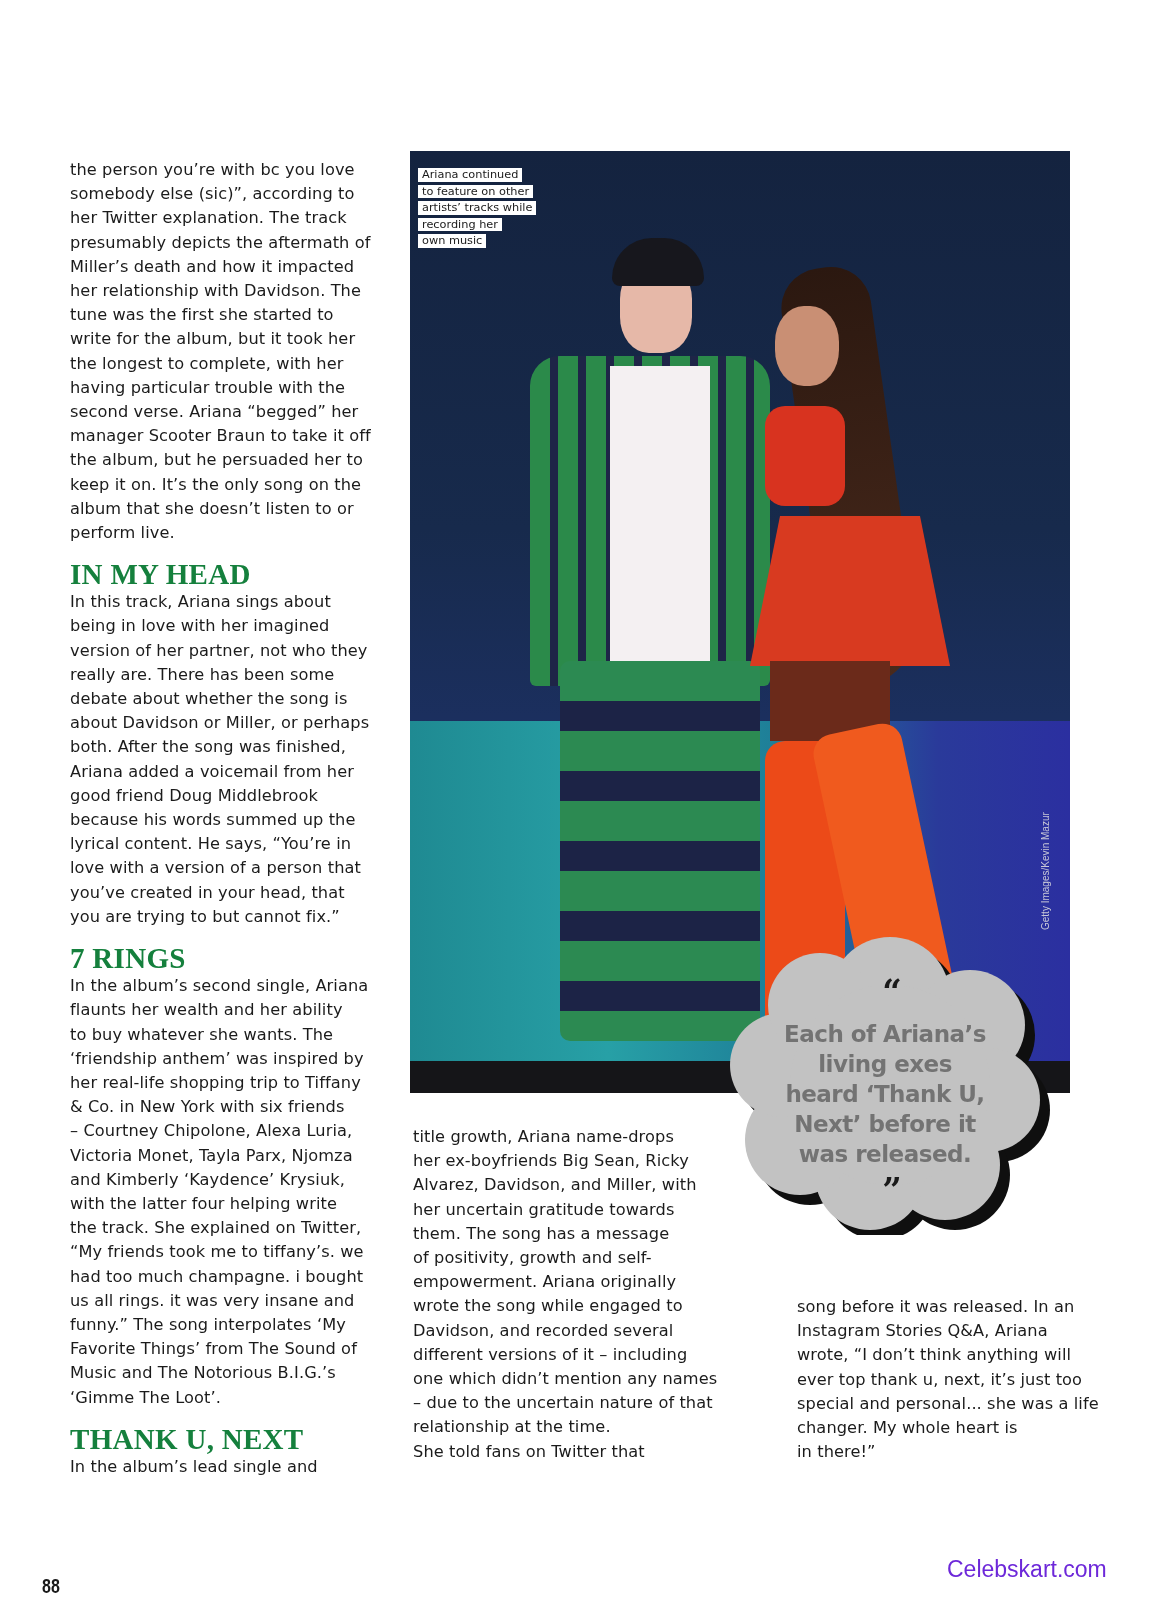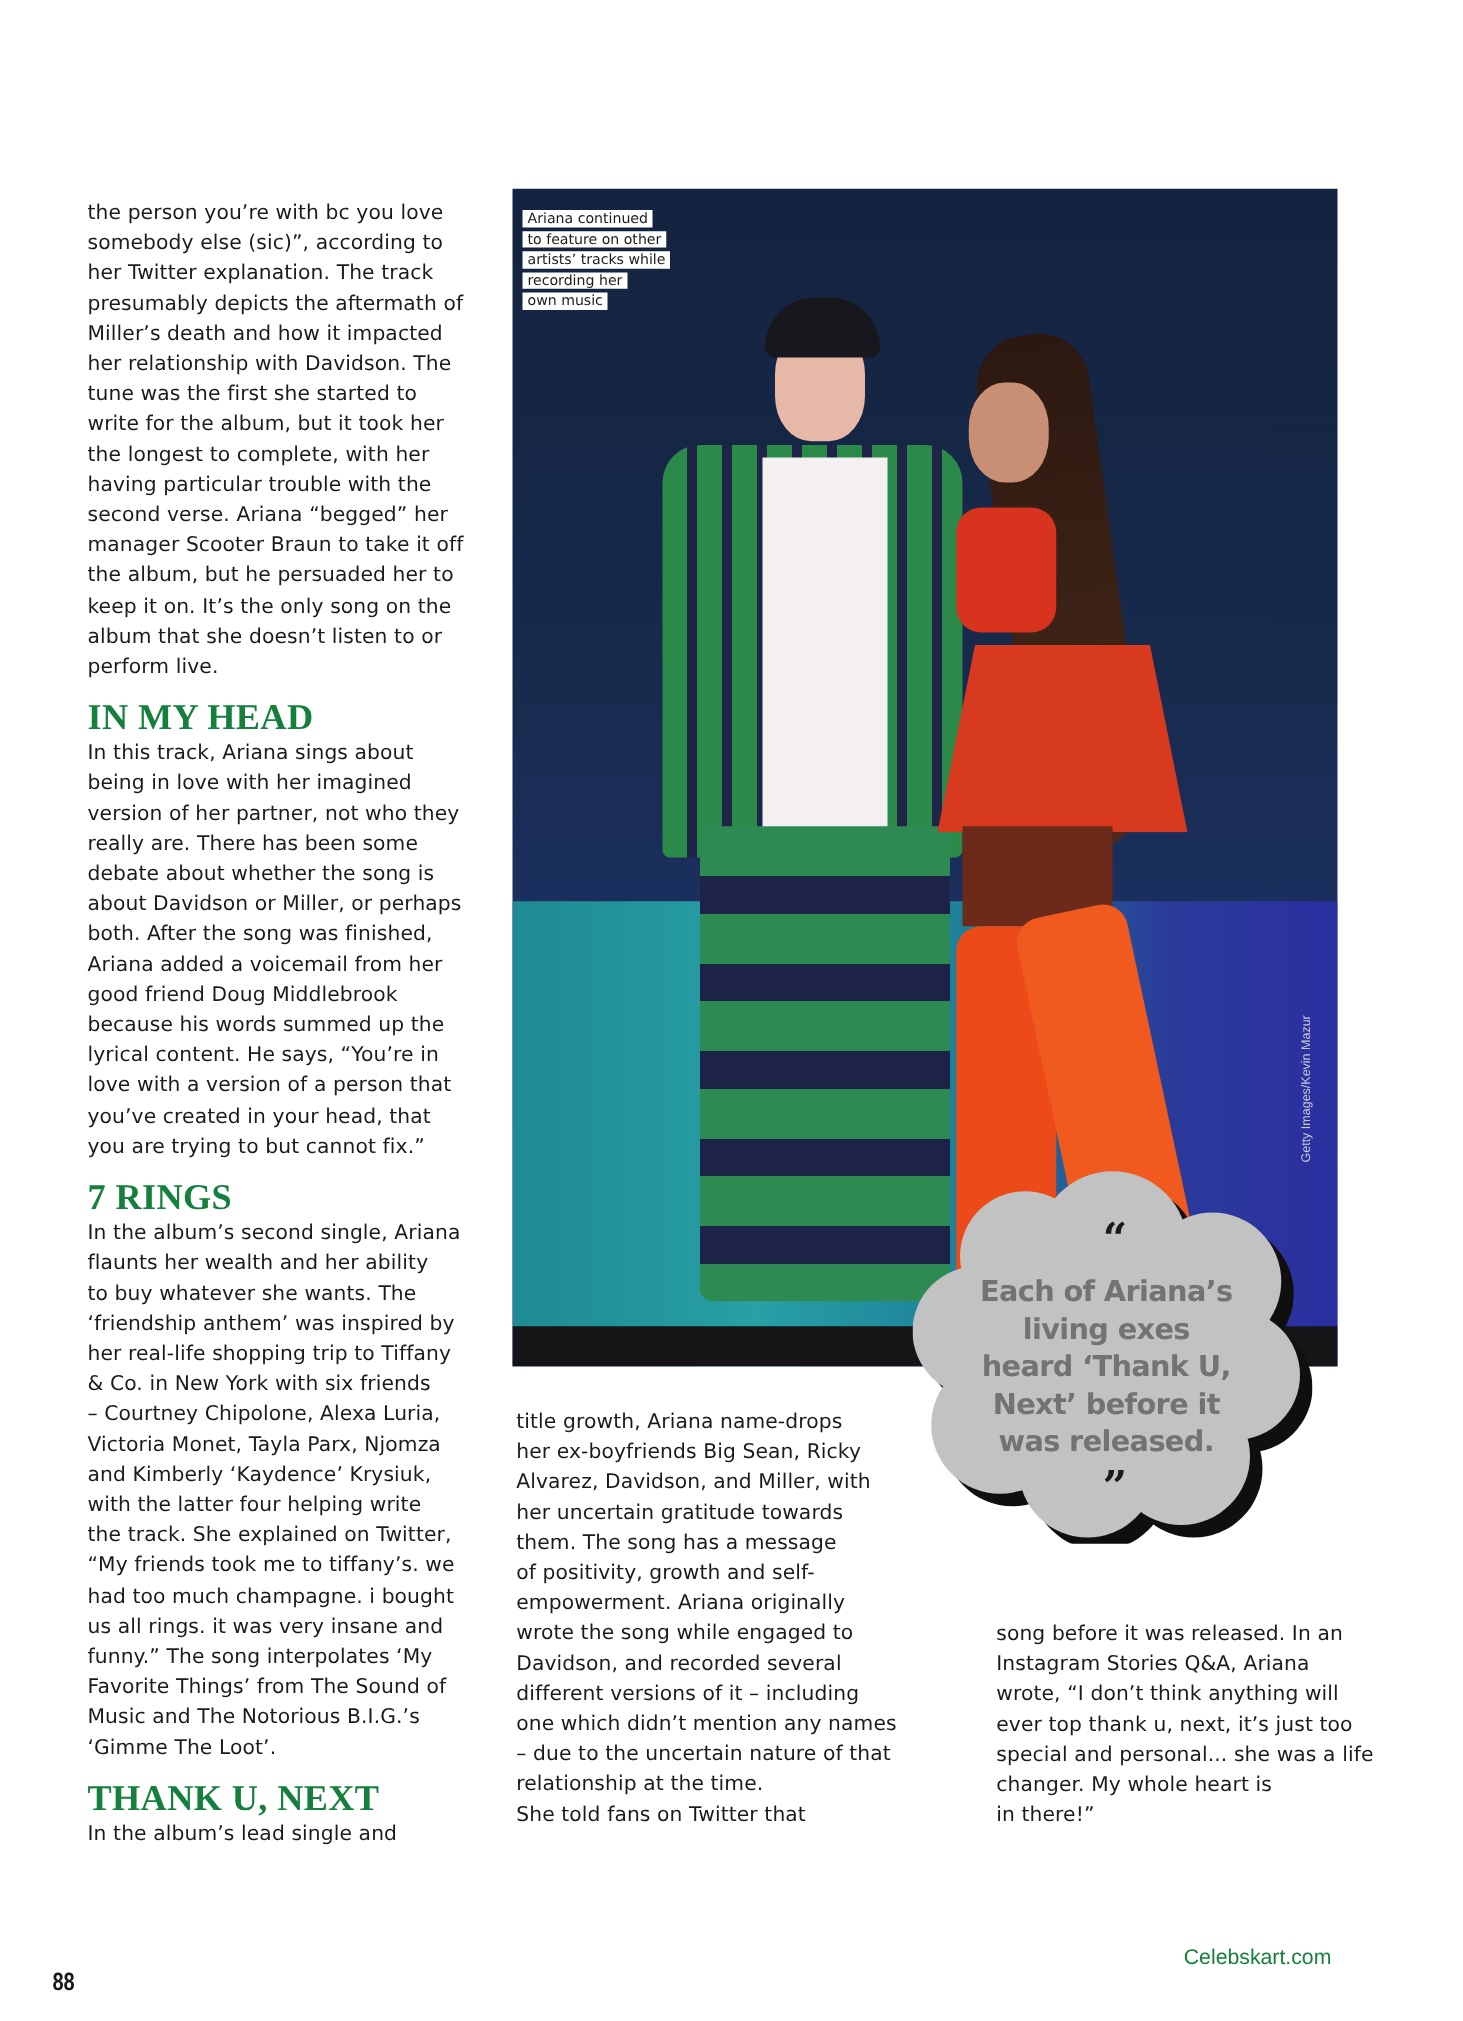--- a/index.html
+++ b/index.html
@@ -41,21 +41,21 @@
 
   
   #quote { position: absolute; left: 730px; top: 935px; width: 320px; height: 300px; }
   #quote svg { position: absolute; left: 0; top: 0; }
   #quote .q-mark { position: absolute; width: 100%; text-align: center; font-family: "DejaVu Serif", serif; font-weight: bold; font-size: 34px; color: #1a1a1a; }
   #quote .q-open { top: 36px; left: 2px; }
   #quote .q-close { top: 235px; left: 2px; }
   #quote .q-text { position: absolute; left: 40px; top: 84px; width: 230px; text-align: center; font-family: "DejaVu Sans", sans-serif; font-weight: bold; font-size: 23px; line-height: 30px; color: #737373; letter-spacing: -0.5px; }
 
   #page-number { position: absolute; left: 42px; top: 1575px; font-family: "Liberation Sans", sans-serif; font-weight: bold; font-size: 20px; color: #1a1a1a; transform: scaleX(0.8); transform-origin: left; }
-  #watermark { position: absolute; left: 947px; top: 1556px; font-family: "Liberation Sans", sans-serif; font-size: 17px; color: #15803d; }
+  #watermark { position: absolute; left: 947px; top: 1556px; font-family: "Liberation Sans", sans-serif; font-size: 23px; color: #6d28d9; }
 </style>
 </head>
 <body>
 
 <div id="col1" class="col">
   <p>
     <span class="line">the person you’re with bc you love</span>
     <span class="line">somebody else (sic)”, according to</span>
     <span class="line">her Twitter explanation. The track</span>
     <span class="line">presumably depicts the aftermath of</span>

